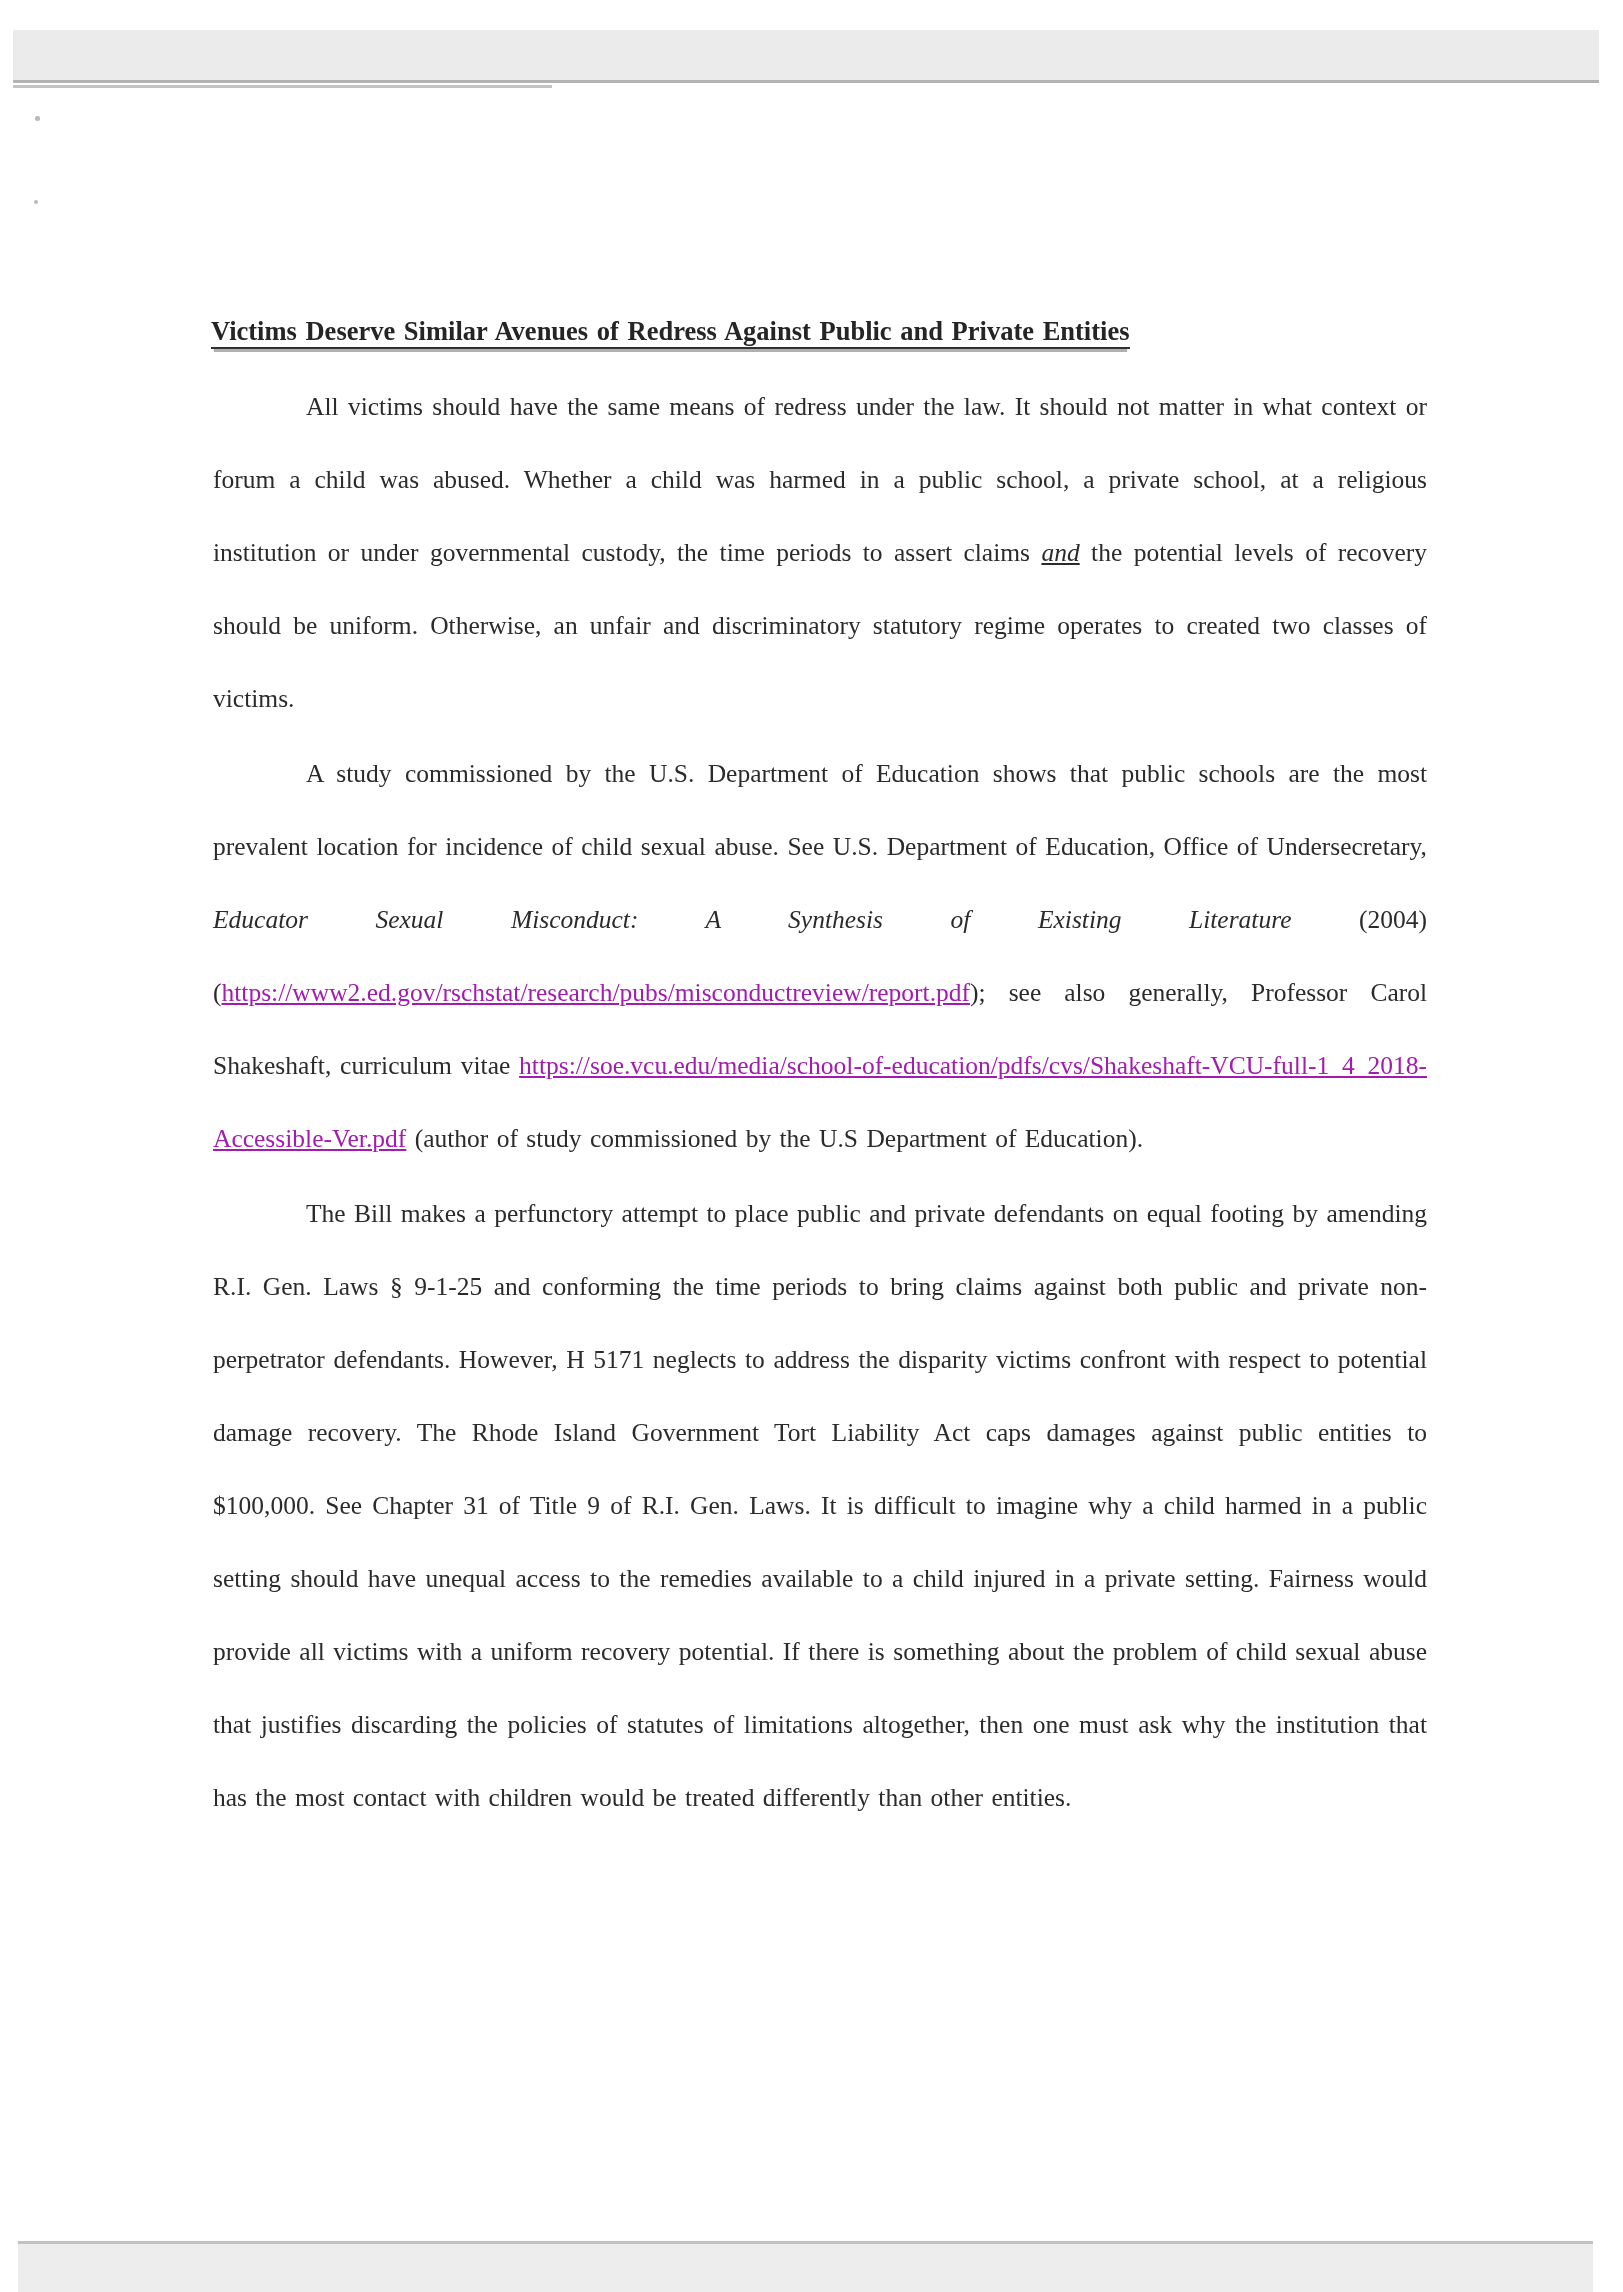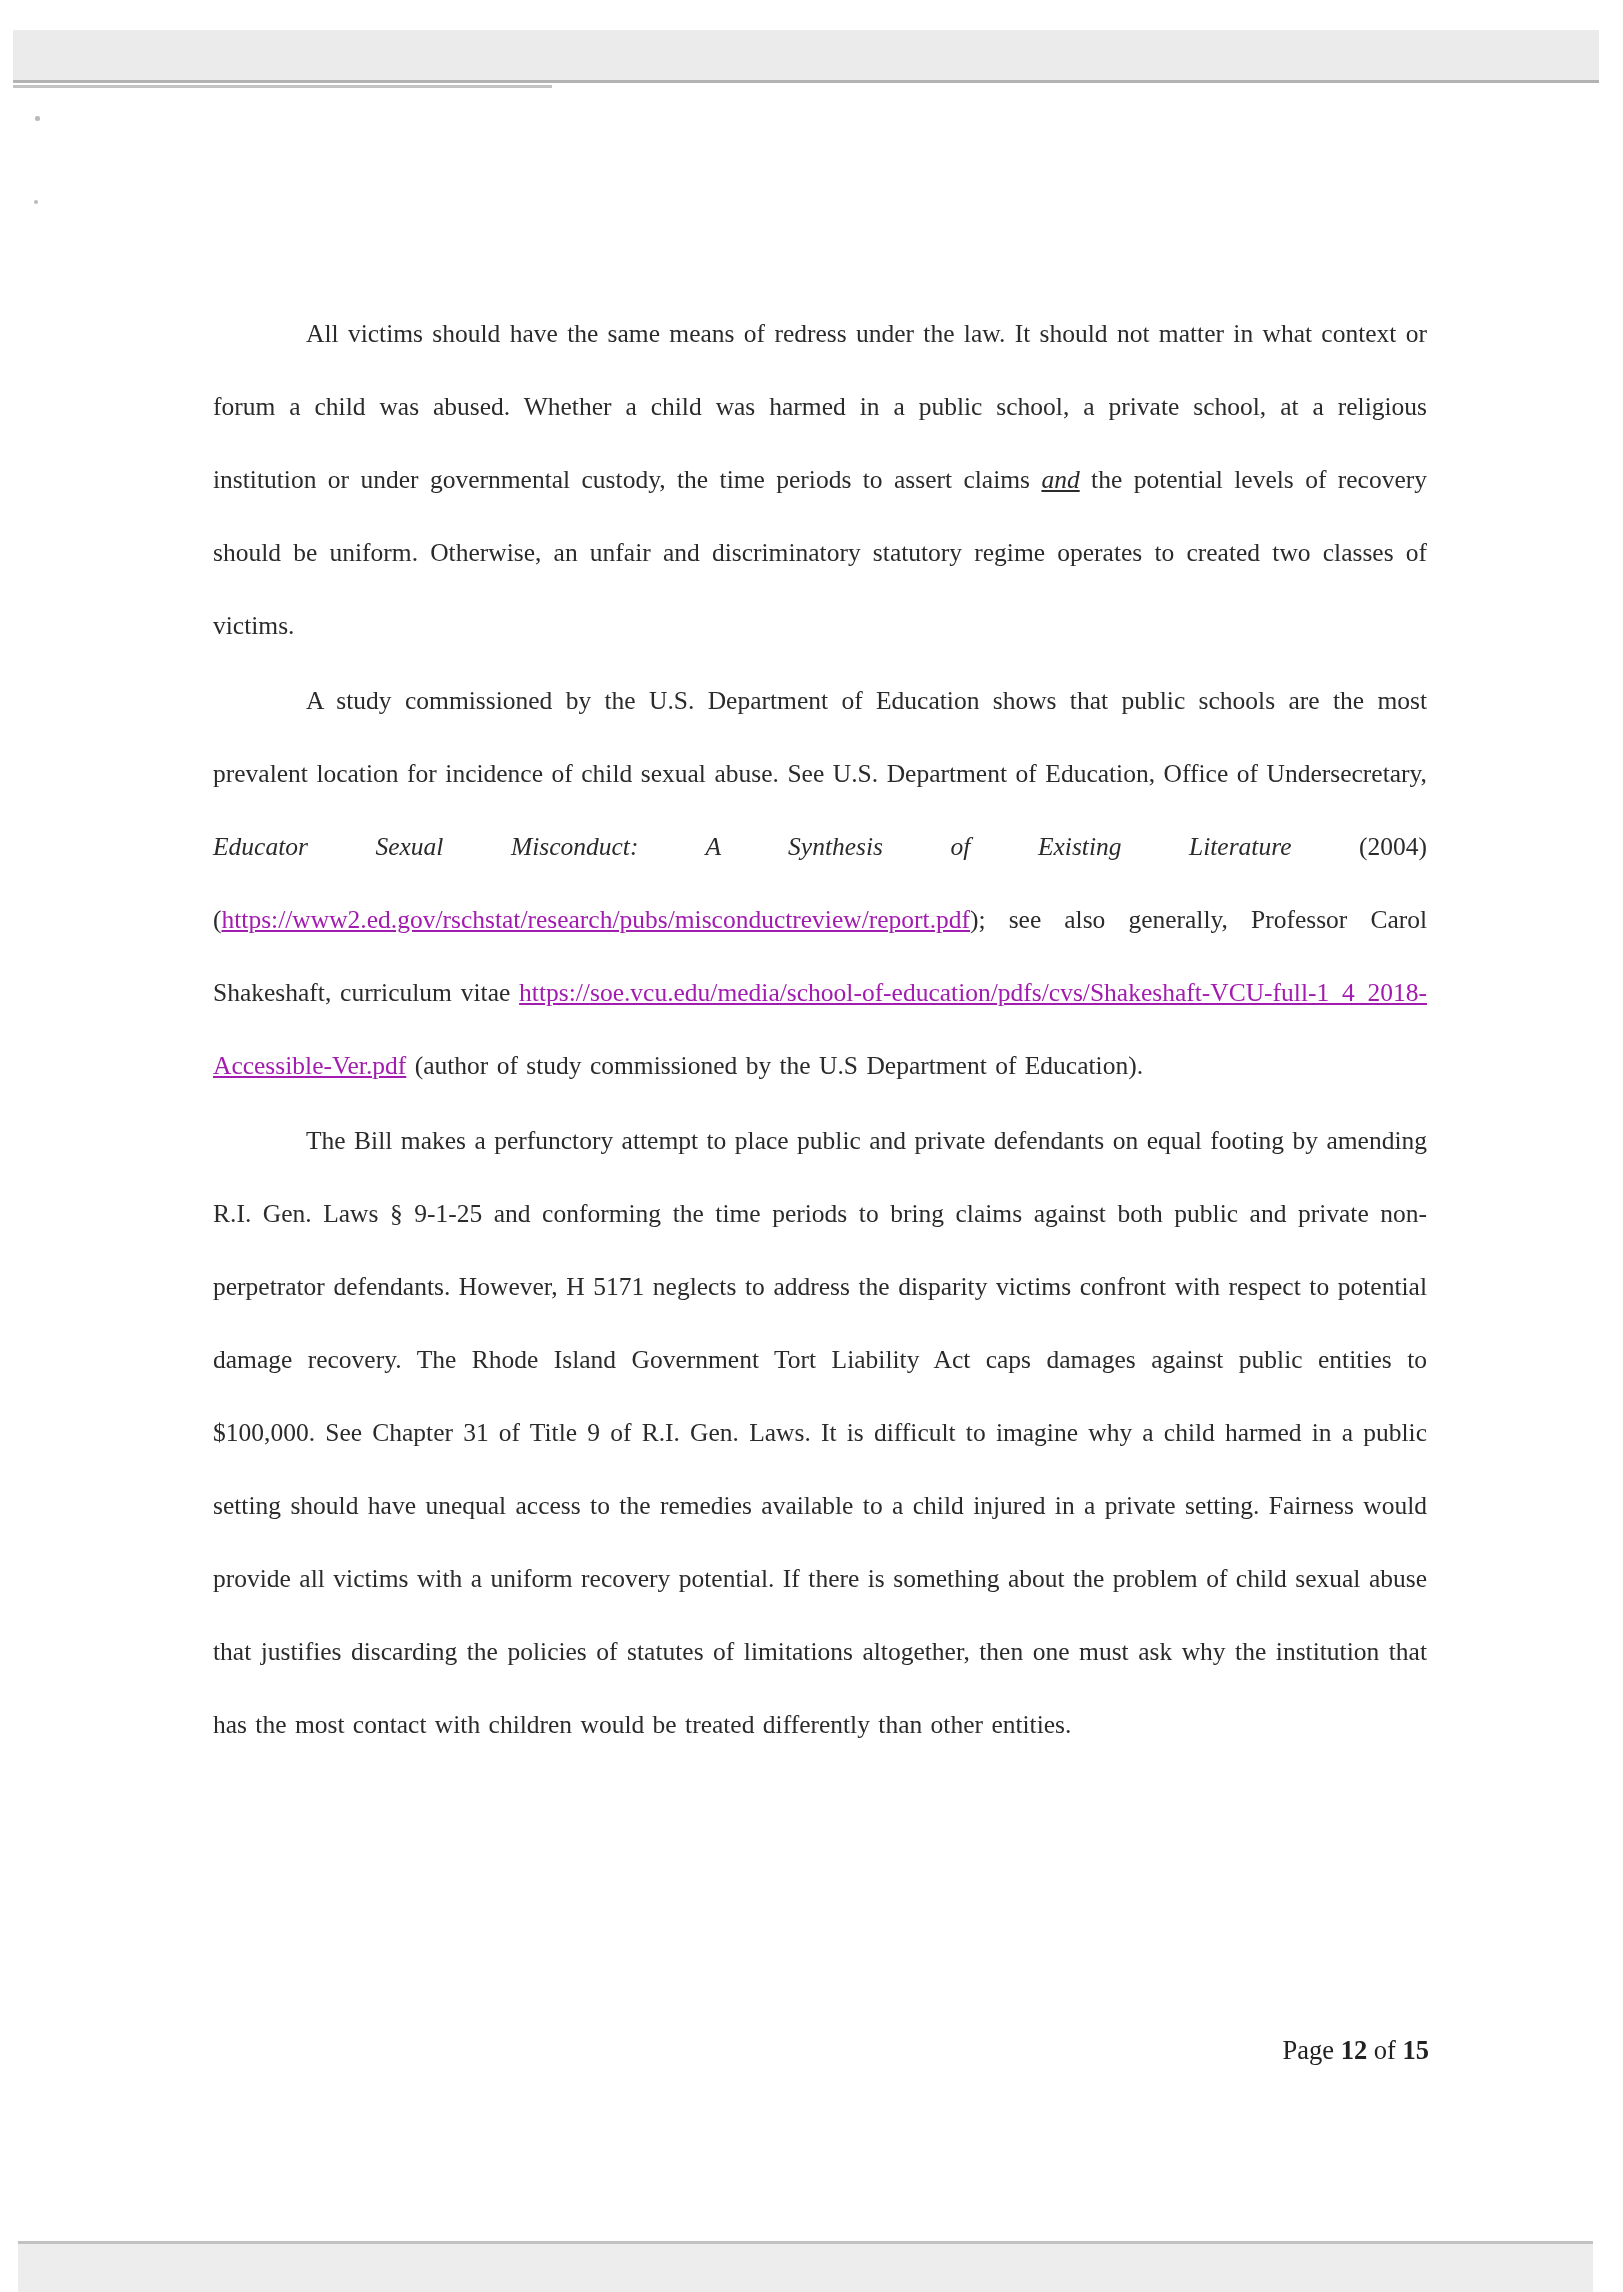--- a/index.html
+++ b/index.html
@@ -65,25 +65,25 @@
 </head>
 <body>
 
 <div class="page">
 
   <div class="scan-bar-top"></div>
   <div class="speck s1"></div>
   <div class="speck s2"></div>
 
   <div class="content">
+    <h1 class="heading"><span class="hline">Victims Deserve Similar Avenues of Redress Against Public and Private Entities</span></h1>
     <div id="paragraphs">
         <p class="para"><span class="seg-p">All victims should have the same means of redress under the law.  It should not matter in what context or forum a child was abused.  Whether a child was harmed in a public school, a private school, at a religious institution or under governmental custody, the time periods to assert claims </span><span class="seg-iu">and</span><span class="seg-p"> the potential levels of recovery should be uniform.  Otherwise, an unfair and discriminatory statutory regime operates to created two classes of victims.</span></p>
         <p class="para"><span class="seg-p">A study commissioned by the U.S. Department of Education shows that public schools are the most prevalent location for incidence of child sexual abuse.  </span><span class="seg-u">See</span><span class="seg-p"> U.S. Department of Education, Office of Undersecretary, </span><span class="seg-i">Educator Sexual Misconduct: A Synthesis of Existing Literature</span><span class="seg-p"> (2004) (</span><a class="seg-link">https://www2.ed.gov/rschstat/research/pubs/misconductreview/report.pdf</a><span class="seg-p">); </span><span class="seg-u">see</span><span class="seg-p"> </span><span class="seg-u">also</span><span class="seg-p"> </span><span class="seg-u">generally</span><span class="seg-p">, Professor Carol Shakeshaft, curriculum vitae </span><a class="seg-link">https://soe.vcu.edu/media/school-of-education/pdfs/cvs/Shakeshaft-VCU-full-1_4_2018-Accessible-Ver.pdf</a><span class="seg-p"> (author of study commissioned by the U.S Department of Education).</span></p>
         <p class="para"><span class="seg-p">The Bill makes a perfunctory attempt to place public and private defendants on equal footing by amending R.I. Gen. Laws § 9-1-25 and conforming the </span><span class="seg-u">time</span><span class="seg-p"> </span><span class="seg-u">periods</span><span class="seg-p"> to bring claims against both public and private non-perpetrator defendants.  However, H 5171 neglects to address the disparity victims confront with respect to potential damage recovery.  The Rhode Island Government Tort Liability Act caps damages against public entities to $100,000.  </span><span class="seg-u">See</span><span class="seg-p"> Chapter 31 of Title 9 of R.I. Gen. Laws.  It is difficult to imagine why a child harmed in a public setting should have unequal access to the remedies available to a child injured in a private setting.  Fairness would provide all victims with a uniform recovery potential.  If there is something about the problem of child sexual abuse that justifies discarding the policies of statutes of limitations altogether, then one must ask why the institution that has the most contact with children would be treated differently than other entities.</span></p>
       </div>
   </div>
 
-  <div class="footer" id="footer"><span class="seg-p">Page </span><span class="seg-b">12</span><span class="seg-p"> of </span><span class="seg-b">15</span></div>
 
   <div class="scan-bar-bottom"></div>
 
 </div>
 
 
 </body></html>

